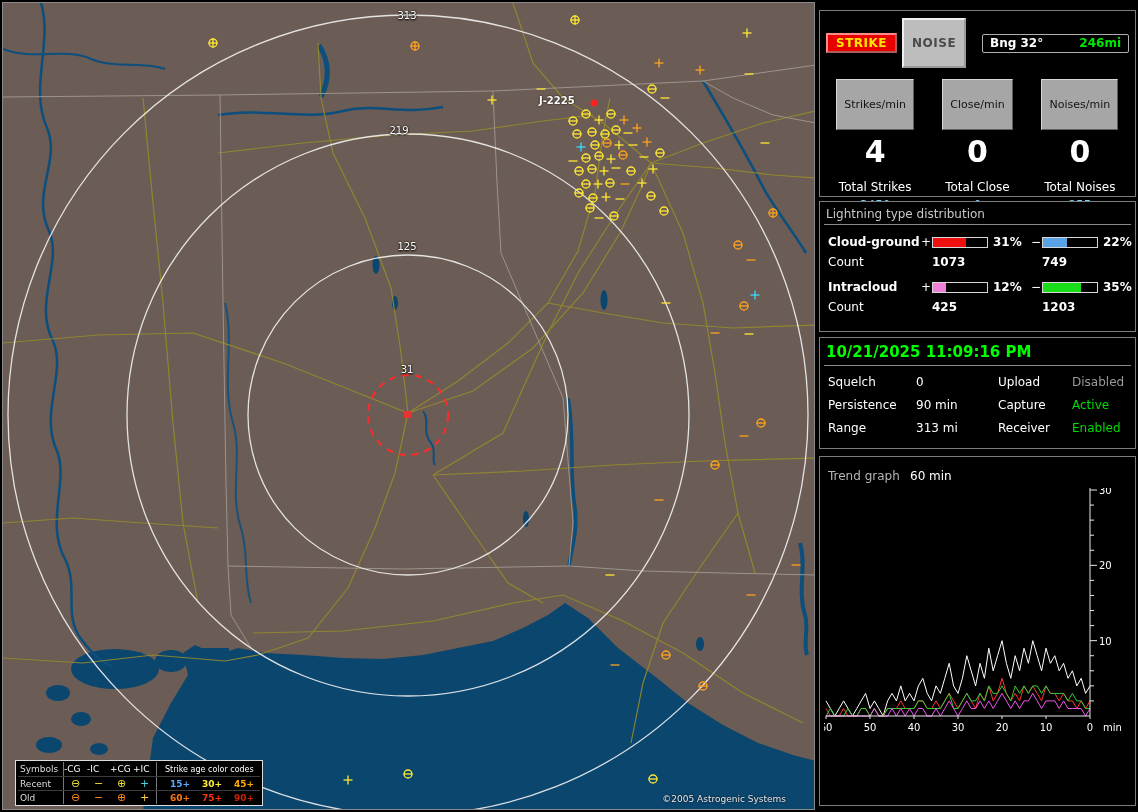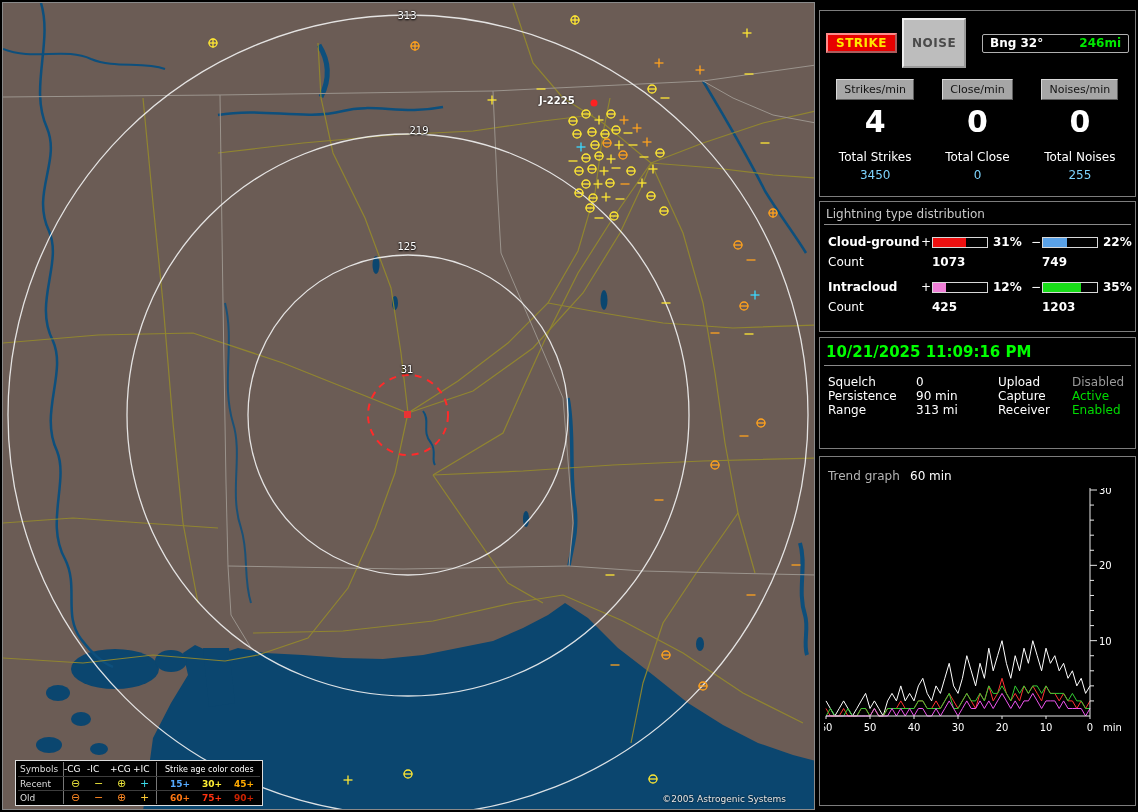--- a/index.html
+++ b/index.html
@@ -34,40 +34,40 @@
   .panel-title{color:#c8c8c8;font-size:12px;padding:2px 2px 0}
 
   
   .btn-row{display:flex;gap:5px;align-items:center;padding:4px 2px 0}
   .strike-btn{background:#e80000;color:#ffe800;font-weight:bold;font-size:12px;border:2px outset #ff8a8a;padding:1px 8px;font-family:inherit;letter-spacing:.5px}
   .noise-btn{background:#bdbdbd;color:#4a4a4a;font-weight:bold;font-size:12px;border:2px outset #eee;padding:16px 8px;font-family:inherit;letter-spacing:.5px}
   .bng-bar{margin-left:auto;display:flex;justify-content:space-between;align-items:center;width:147px;height:19px;background:#000;border:1px solid #b0b0b0;border-radius:2px;padding:0 7px;font-size:12px;font-weight:bold;color:#fff}
   .bng-dist{color:#00e800}
   .cols3{display:grid;grid-template-columns:repeat(3,1fr);text-align:center}
   .chips{margin-top:11px;justify-items:center}
-  .chip{background:#a6a6a6;color:#141414;font-size:11px;padding:3px 7px;border:1px solid #5e5e5e;border-top-color:#d8d8d8;border-left-color:#d8d8d8}
+  .chip{background:#a6a6a6;color:#141414;font-size:11px;padding:18px 7px;border:1px solid #5e5e5e;border-top-color:#d8d8d8;border-left-color:#d8d8d8}
   .bignums{margin-top:7px;color:#fff;font-size:30px;font-weight:bold;line-height:1}
   .totlabels{margin-top:13px;color:#fff}
   .totvals{margin-top:4px;color:#7dd3fc}
 
   
   .dist-row{display:grid;grid-template-columns:92px 12px 56px 42px 12px 56px 42px;align-items:center;height:16px;margin-top:9px;padding:0 4px}
   .dist-count{display:grid;grid-template-columns:92px 12px 56px 42px 12px 56px 42px;height:15px;margin-top:5px;padding:0 4px}
   .dist-label{font-weight:bold}
   .pm{text-align:center}
   .bar{height:11px;border:1px solid #d8d8d8;background:#000;display:block;overflow:hidden}
   .fill{display:block;height:100%}
   .f-cgp{background:#ee1010}.f-cgn{background:#5aa2e8}.f-icp{background:#ef7fd7}.f-icn{background:#19dd19}
   .pct{font-weight:bold;padding-left:5px}
   .cnt{font-weight:bold}
   .cnt1{grid-column:3 / span 2}.cnt2{grid-column:6 / span 2}
 
   
   .datetime{color:#00ff00;font-size:15px;font-weight:bold;padding:2px 2px 1px}
-  .settings-grid{display:grid;grid-template-columns:88px 82px 74px auto;row-gap:0;padding:9px 4px 0;color:#fff}
+  .settings-grid{display:grid;grid-template-columns:88px 82px 74px auto;row-gap:9px;padding:9px 4px 0;color:#fff}
   .val-muted{color:#9a9a9a}
   .val-green{color:#00dd00}
 
   
   .status-grid{display:grid;grid-template-columns:82px 80px 84px auto;row-gap:11px;padding:7px 4px 0}
   .lbl{color:#b5b5b5}
   .trend-row{display:grid;grid-template-columns:82px auto;padding:0 4px;margin-top:9px}
   #trend-svg{display:block;margin-top:5px}
 </style>
 </head>
@@ -436,21 +436,21 @@
             <circle r="4"></circle>
             <line x1="-4.5" y1="0" x2="4.5" y2="0"></line>
             <line x1="0" y1="-4.5" x2="0" y2="4.5"></line>
           </g>
         </g>
 
       <circle cx="591" cy="100" r="3.5" fill="#ff2222"></circle>
     </svg>
 
     <div class="ring-label" style="left:404px;top:7px">313</div>
-    <div class="ring-label" style="left:416px;top:122px">219</div>
+    <div class="ring-label" style="left:396px;top:122px">219</div>
     <div class="ring-label" style="left:404px;top:238px">125</div>
     <div class="ring-label" style="left:404px;top:361px">31</div>
 
     <div class="station-label">J-2225</div>
 
     <div class="map-legend">
       <div class="lg-row lg-head">
         <span class="lg-c1">Symbols</span>
         <span class="lg-type">-CG</span>
         <span class="lg-type">-IC</span>

